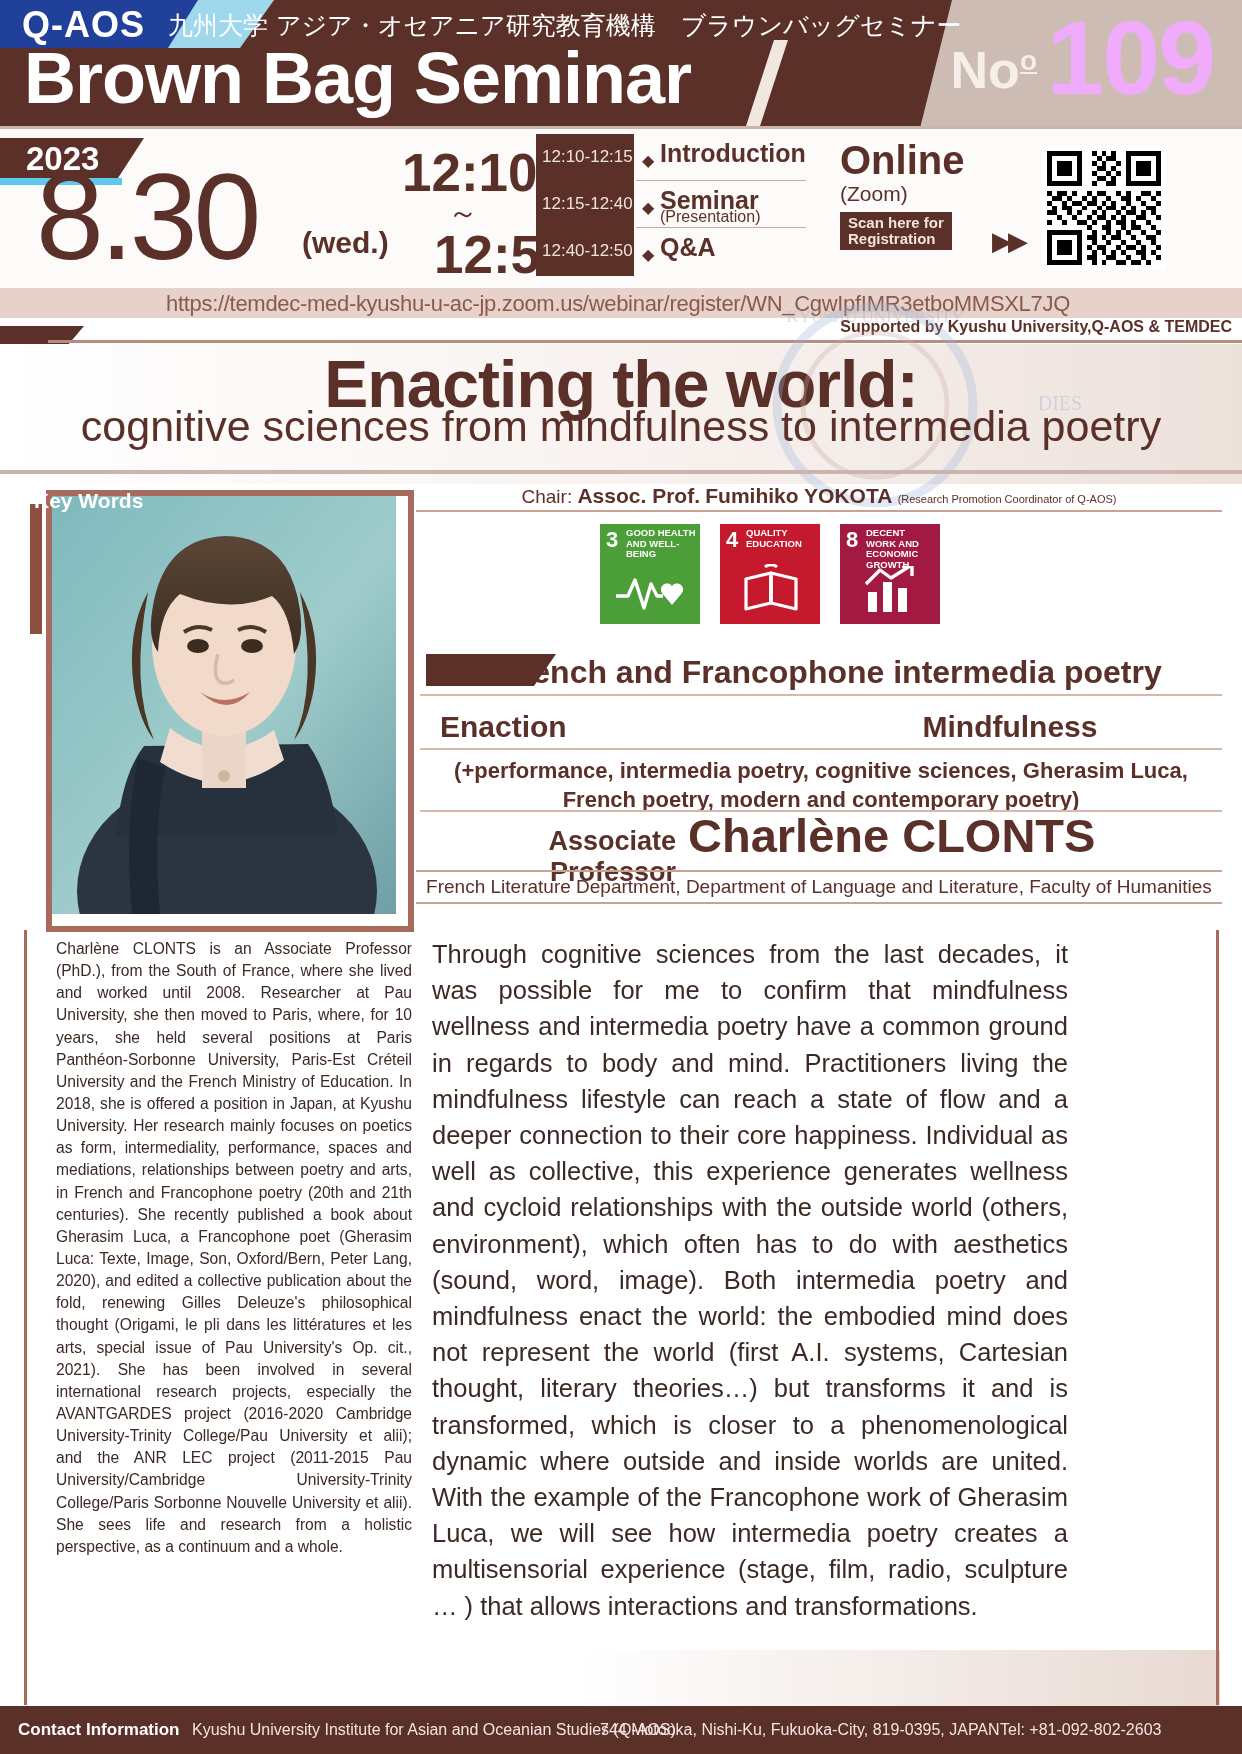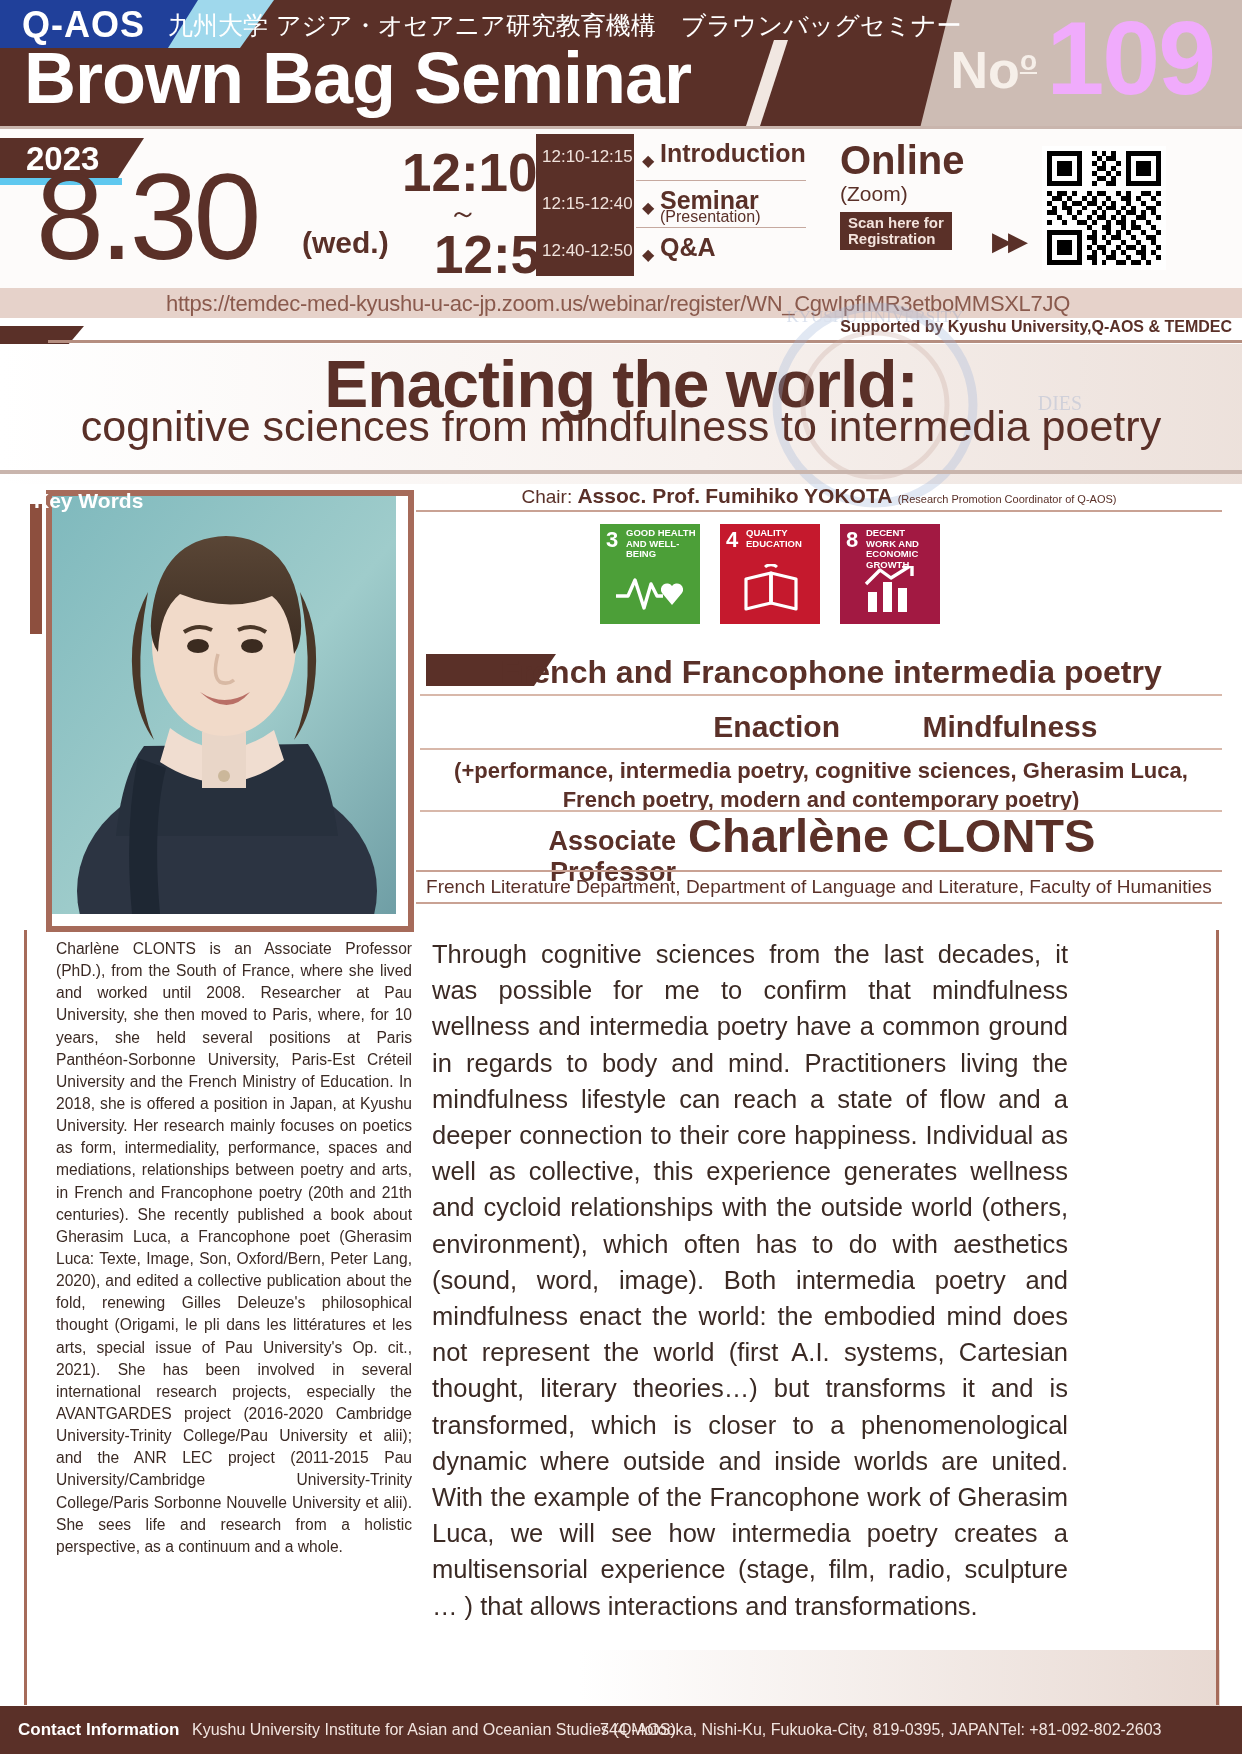--- a/index.html
+++ b/index.html
@@ -155,21 +155,21 @@
   .sdg-t{position:absolute;left:26px;top:4px;font-size:9.5px;font-weight:bold;line-height:1.12;width:70px;}
 
   .kw-tag{position:absolute;left:406px;top:170px;width:108px;height:32px;background:#5a3028;}
   .kw-tag:after{
     content:"";position:absolute;left:108px;top:0;width:0;height:0;
     border-top:32px solid #5a3028;border-right:22px solid transparent;
   }
   .kw-tag-txt{position:absolute;left:14px;top:5px;font-size:21px;font-weight:bold;color:#fff;z-index:3;}
   .kw1{position:absolute;left:420px;top:170px;width:782px;text-align:center;font-size:32px;font-weight:bold;color:#5a3028;}
   .kwrule{position:absolute;left:400px;width:802px;height:2px;background:#d8b8aa;}
-  .kw2a{position:absolute;left:420px;top:226px;width:400px;text-align:right;font-size:30px;font-weight:bold;color:#5a3028;}
+  .kw2a{position:absolute;left:420px;top:226px;width:400px;text-align:left;font-size:30px;font-weight:bold;color:#5a3028;}
   .kw2b{position:absolute;left:790px;top:226px;width:400px;text-align:center;font-size:30px;font-weight:bold;color:#5a3028;}
   .kw3{position:absolute;left:400px;top:272px;width:802px;text-align:center;font-size:22px;font-weight:bold;color:#5a3028;line-height:1.32;}
 
   .sp-rank{position:absolute;left:396px;top:342px;width:260px;text-align:right;font-size:27px;font-weight:bold;color:#5a3028;}
   .sp-name{position:absolute;left:668px;top:328px;font-size:47px;font-weight:bold;color:#5a3028;line-height:1;}
   .sp-aff{position:absolute;left:396px;top:392px;width:806px;text-align:center;font-size:19px;color:#5a3028;}
   .aff-rule{position:absolute;left:396px;top:386px;width:806px;height:2px;background:#c9a294;}
   .aff-rule2{position:absolute;left:396px;top:418px;width:806px;height:2px;background:#c9a294;}
 
   

